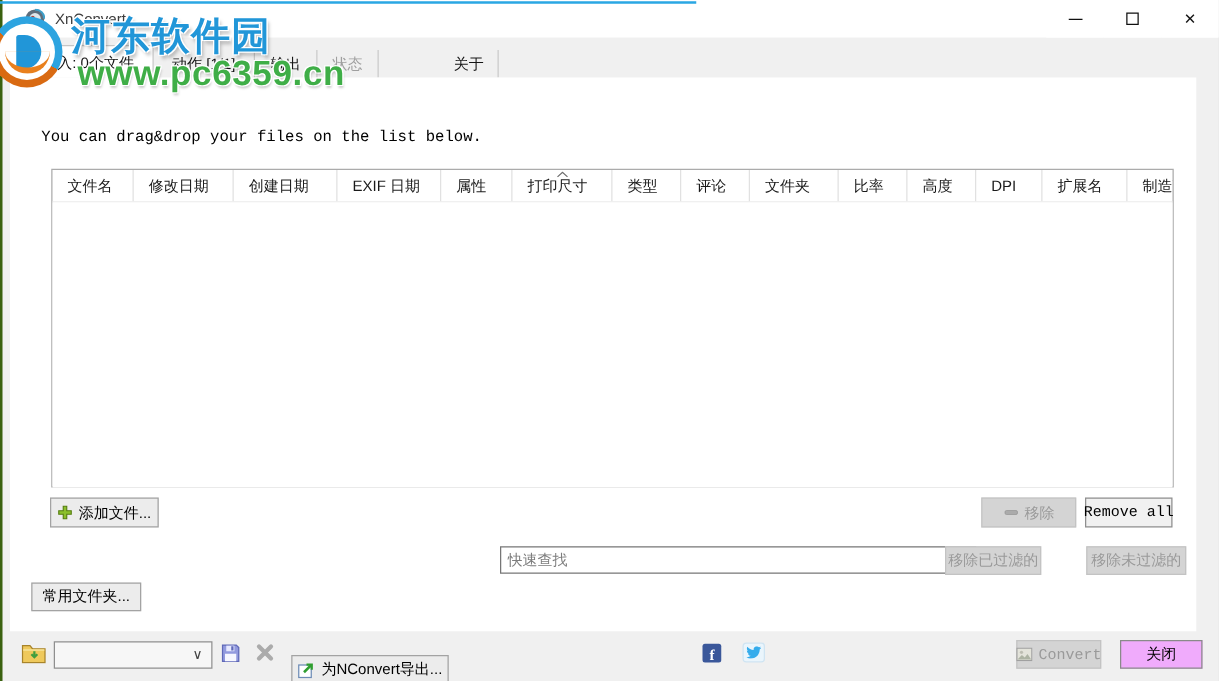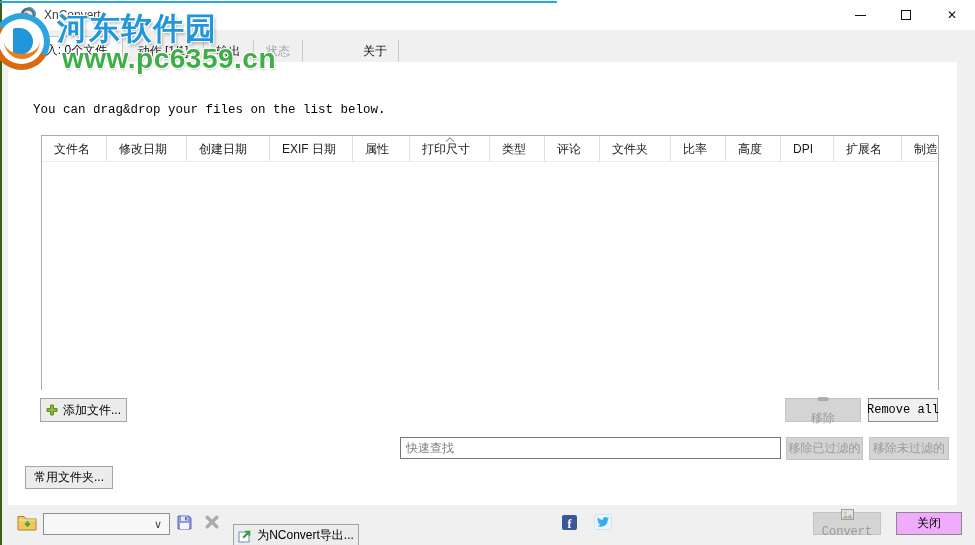--- a/index.html
+++ b/index.html
@@ -39,21 +39,21 @@
   .thead{display:flex;height:26px;border-bottom:1px solid #ececec;}
   .th{border-right:1px solid #e1e1e1;padding-left:12px;font-size:12px;color:#1a1a1a;line-height:26px;
       position:relative;overflow:hidden;white-space:nowrap;flex:none;}
   .th:last-child{flex:1;border-right:none;}
   .sort-caret{position:absolute;top:0;left:50%;transform:translateX(-50%);line-height:5px;}
   .tbody{height:228px;background:#fff;}
 
   
   .btn{position:absolute;display:flex;align-items:center;justify-content:center;gap:5px;
        background:#ececec;border:1px solid #a3a3a3;font-size:12px;color:#000;white-space:nowrap;}
-  .btn.disabled{background:#d4d4d4;border-color:#c3c3c3;color:#9a9a9a;flex-direction:column;}
+  .btn.disabled{background:#d4d4d4;border-color:#c3c3c3;color:#9a9a9a;}
   .icon{display:inline-flex;flex:none;align-items:center;justify-content:center;}
 
   #search-input{position:absolute;left:400px;top:437px;width:381px;height:22px;border:1px solid #767676;
                 padding:0 5px;font-size:12px;font-family:"Liberation Sans","DejaVu Sans",sans-serif;background:#fff;outline:none;}
   #search-input::placeholder{color:#7d7d7d;opacity:1;}
 
   
   .combo{position:absolute;left:43px;top:513px;width:127px;height:22px;background:#f7f7f7;border:1px solid #8f8f8f;
          display:flex;align-items:center;justify-content:flex-end;padding-right:7px;}
   .combo-chevron{font-size:11px;color:#444;line-height:1;}
@@ -157,21 +157,21 @@
           <rect x="1" y="4.4" width="10" height="3.2" rx="1.2" fill="#ababab" stroke="#979797" stroke-width="0.6"></rect>
         </svg>
     </span>
     <span>移除</span>
   </div>
   <div class="btn mono" style="left:868px;top:398px;width:70px;height:24px;background:#f1f1f1;border-color:#8f8f8f;">
     <span>Remove all</span>
   </div>
 
   <input id="search-input" placeholder="快速查找" style="">
-  <div class="btn disabled" style="left:786px;top:437px;width:77px;height:23px;">
+  <div class="btn disabled" style="left:756px;top:437px;width:77px;height:23px;">
     <span>移除已过滤的</span>
   </div>
   <div class="btn disabled" style="left:869px;top:437px;width:80px;height:23px;">
     <span>移除未过滤的</span>
   </div>
 
   <div class="btn" style="left:25px;top:466px;width:88px;height:23px;">
     <span>常用文件夹...</span>
   </div>
 

